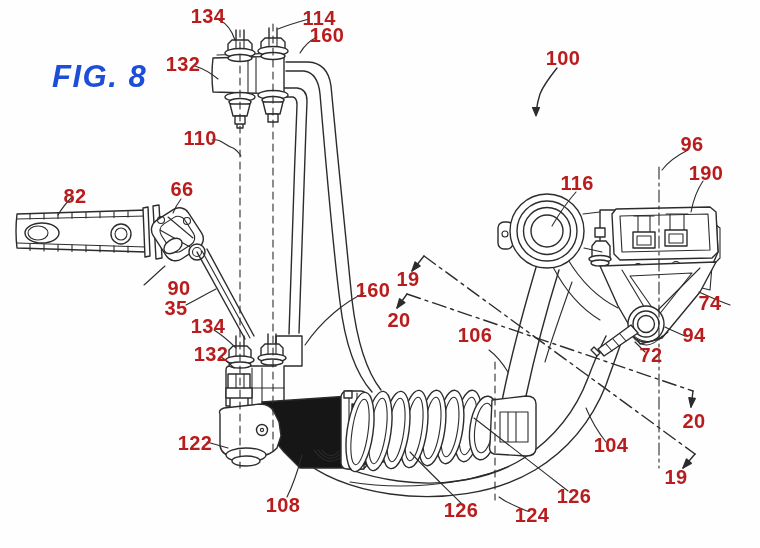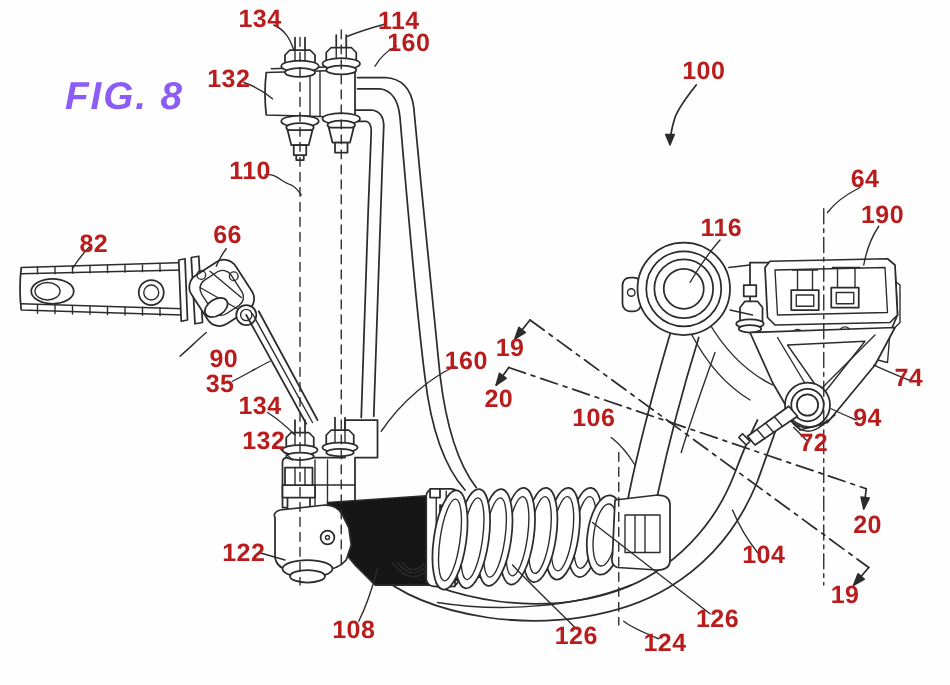--- a/index.html
+++ b/index.html
@@ -8,21 +8,21 @@
     font-family:"Liberation Sans", sans-serif; overflow:hidden;
   }
   .stage svg { position:absolute; left:0; top:0; }
   .ref {
     position:absolute; transform:translate(-50%,-50%);
     font-size:20px; font-weight:600; color:#b91c1c; letter-spacing:.3px;
     white-space:nowrap; user-select:none;
   }
   .fig-title {
     position:absolute; font-size:31px; font-weight:700; font-style:italic;
-    color:#8b5cf6; letter-spacing:1.5px; white-space:nowrap;
+    color:#1d4ed8; letter-spacing:1.5px; white-space:nowrap;
   }
   .wh { fill:#ffffff; }
   .thin { stroke-width:1.1; }
 </style>
 </head>
 <body>
 
 <div class="stage">
 
 <svg width="760" height="548" viewBox="0 0 760 548">
@@ -254,36 +254,36 @@
 <span class="fig-title" style="left:52px; top:59px;">FIG. 8</span>
 
 <span class="ref" style="left:208px; top:16px;">134</span>
 <span class="ref" style="left:319px; top:18px;text-align:right;">114</span>
 <span class="ref" style="left:327px; top:35px;">160</span>
 <span class="ref" style="left:183px; top:64px;">132</span>
 <span class="ref" style="left:200px; top:138px;">110</span>
 <span class="ref" style="left:563px; top:58px;">100</span>
 <span class="ref" style="left:75px; top:196px;text-align:center;">82</span>
 <span class="ref" style="left:182px; top:189px;">66</span>
-<span class="ref" style="left:692px; top:144px;">64</span>
+<span class="ref" style="left:692px; top:144px;">96</span>
 <span class="ref" style="left:706px; top:173px;">190</span>
 <span class="ref" style="left:577px; top:183px;">116</span>
 <span class="ref" style="left:135px; top:288px;margin-left:44px;">90</span>
 <span class="ref" style="left:176px; top:308px;">35</span>
 <span class="ref" style="left:373px; top:290px;">160</span>
 <span class="ref" style="left:208px; top:326px;">134</span>
 <span class="ref" style="left:211px; top:354px;">132</span>
 <span class="ref" style="left:195px; top:443px;text-align:right;">122</span>
 <span class="ref" style="left:283px; top:505px;">108</span>
 <span class="ref" style="left:408px; top:279px;">19</span>
 <span class="ref" style="left:399px; top:320px;">20</span>
 <span class="ref" style="left:475px; top:335px;">106</span>
 <span class="ref" style="left:651px; top:355px;">72</span>
 <span class="ref" style="left:694px; top:335px;">94</span>
-<span class="ref" style="left:710px; top:303px;margin-left:17px;">74</span>
+<span class="ref" style="left:710px; top:303px;">74</span>
 <span class="ref" style="left:611px; top:445px;">104</span>
 <span class="ref" style="left:694px; top:421px;">20</span>
 <span class="ref" style="left:676px; top:477px;">19</span>
 <span class="ref" style="left:461px; top:510px;">126</span>
 <span class="ref" style="left:574px; top:496px;">126</span>
 <span class="ref" style="left:532px; top:515px;">124</span>
 
 </div>
 
 </body></html>

